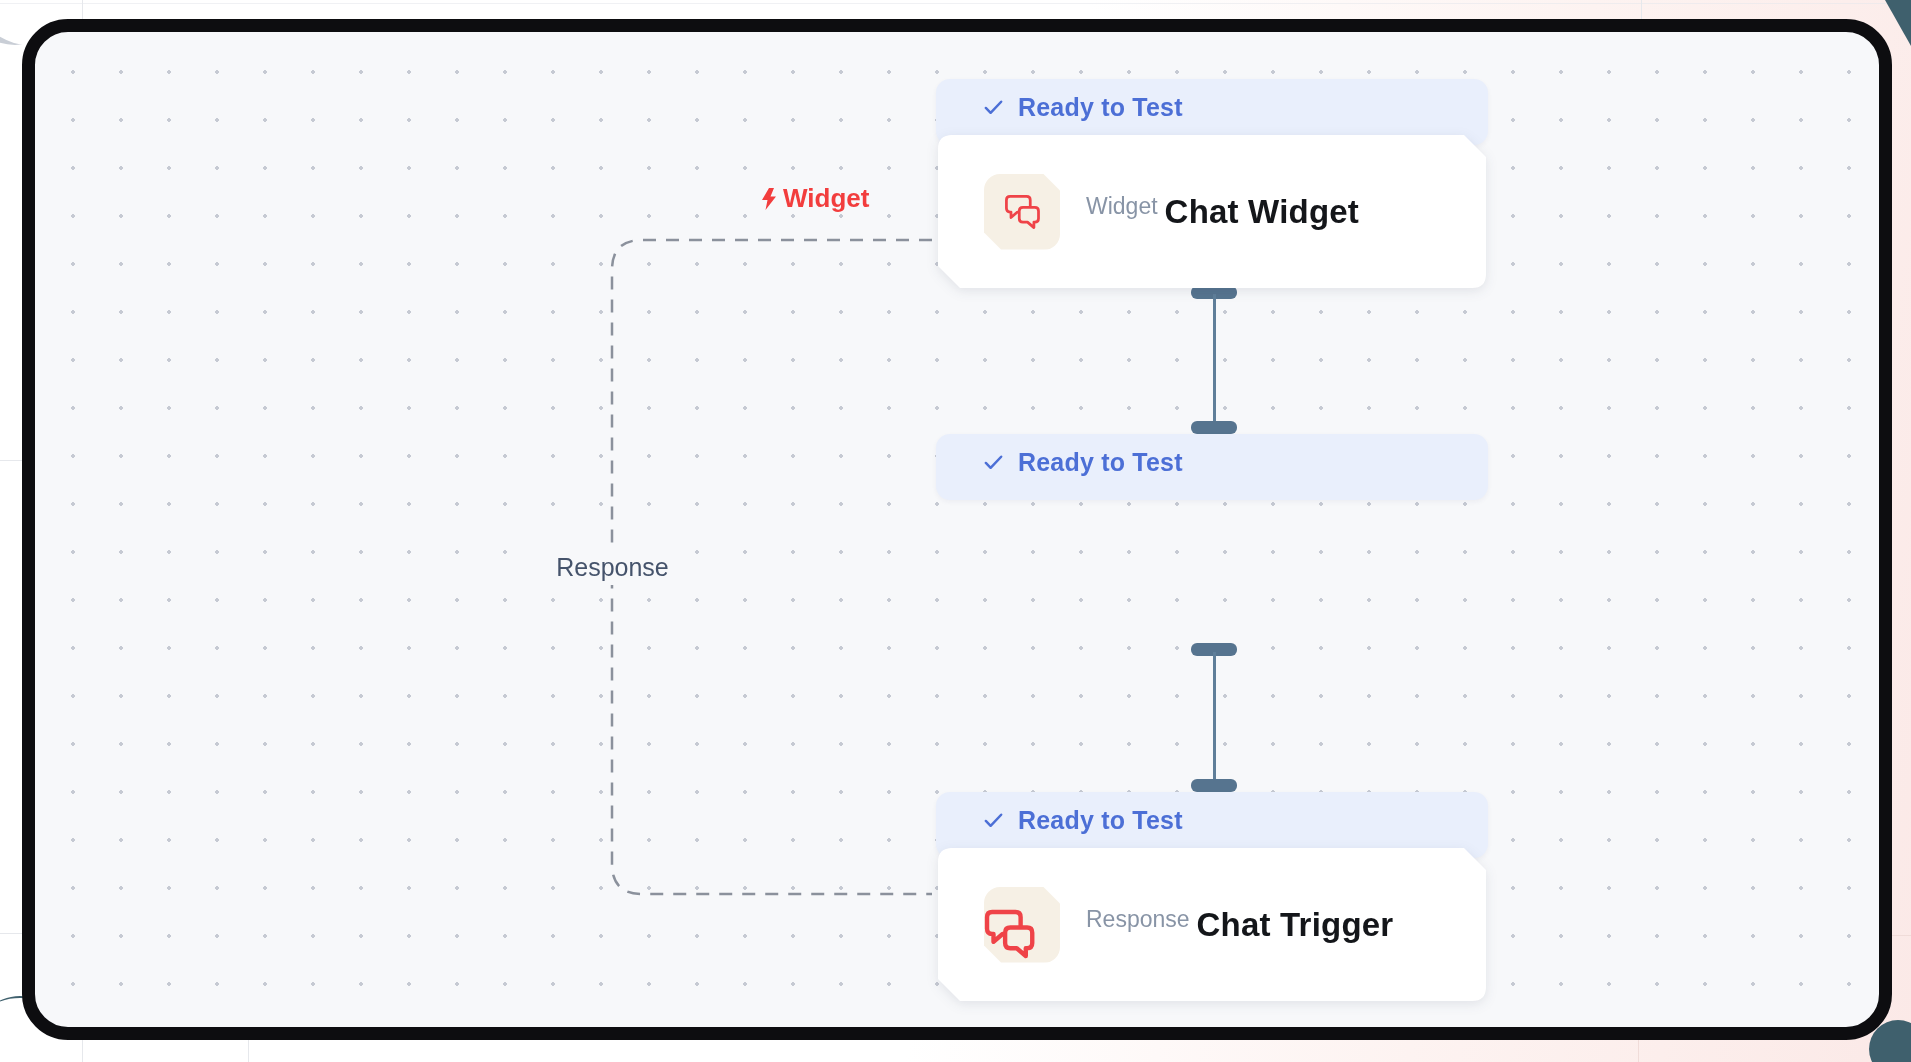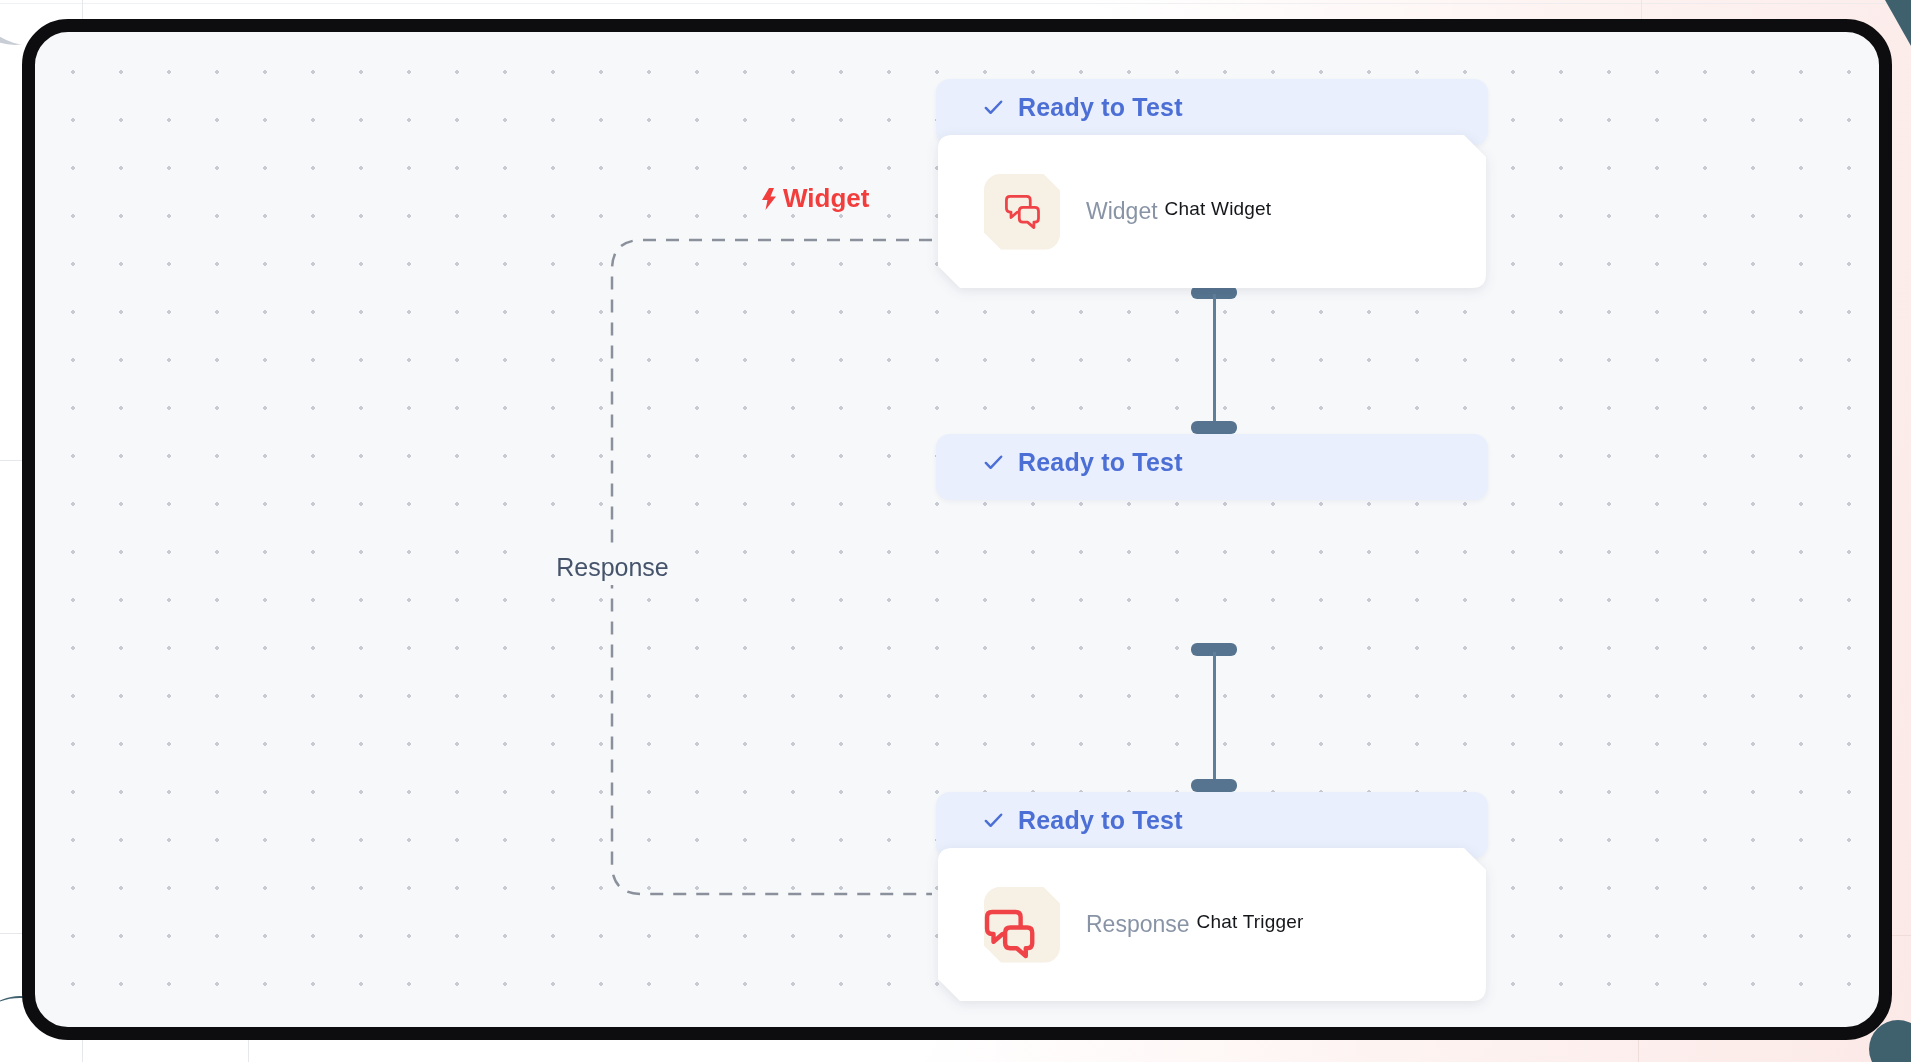--- a/index.html
+++ b/index.html
@@ -60,21 +60,21 @@
            box-shadow: 0 2px 5px rgba(30,45,90,.05);
            display: flex; align-items: center; gap: 13px; padding: 0 0 10px 46px; }
   .badge span { color: #4c6fd6; font-size: 25px; font-weight: 600; letter-spacing: .2px; }
   .card { position: absolute; left: 0; top: 56px; width: 548px; height: 153px;
           filter: drop-shadow(0 3px 6px rgba(25,39,68,0.10)); }
   .card-bg { position: absolute; inset: 0; overflow: visible; }
   .card-content { position: absolute; inset: 0; display: flex; align-items: center;
           gap: 26px; padding-left: 46px; }
   .texts { display: flex; flex-direction: row; gap: 7px; }
   .subtitle { color: #8894a6; font-size: 23px; }
-  .title { color: #14161a; font-size: 19px; font-weight: 400; letter-spacing: .2px; }
+  .title { color: #14161a; font-size: 33px; font-weight: 700; letter-spacing: .2px; }
 
   .icon-box { position: relative; width: 76px; height: 76px; background: #f6f0e5;
           border-radius: 16px; flex: 0 0 auto;
           clip-path: polygon(0 0, calc(100% - 17px) 0, 100% 17px, 100% 100%, 17px 100%, 0 calc(100% - 17px));
           display: flex; align-items: center; justify-content: center; }
   .glow-wrap { width: 56px; height: 56px; flex: 0 0 auto; margin: 0 10px;
           filter: drop-shadow(0 0 9px rgba(238,58,65,.55)) drop-shadow(0 0 18px rgba(238,58,65,.35)); }
   .rag-icon { width: 56px; height: 56px; background: #ee3a41; border-radius: 14px;
           clip-path: polygon(0 0, calc(100% - 13px) 0, 100% 13px, 100% 100%, 13px 100%, 0 calc(100% - 13px));
           display: flex; align-items: center; justify-content: center; }

